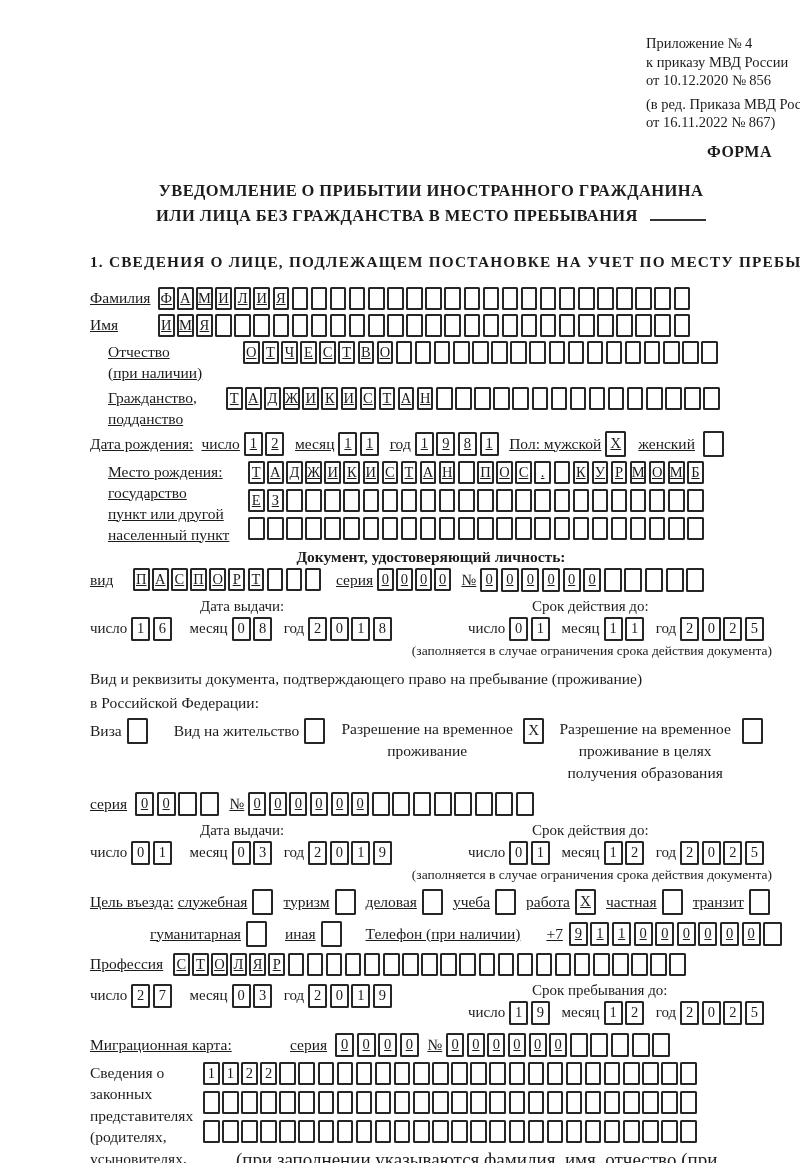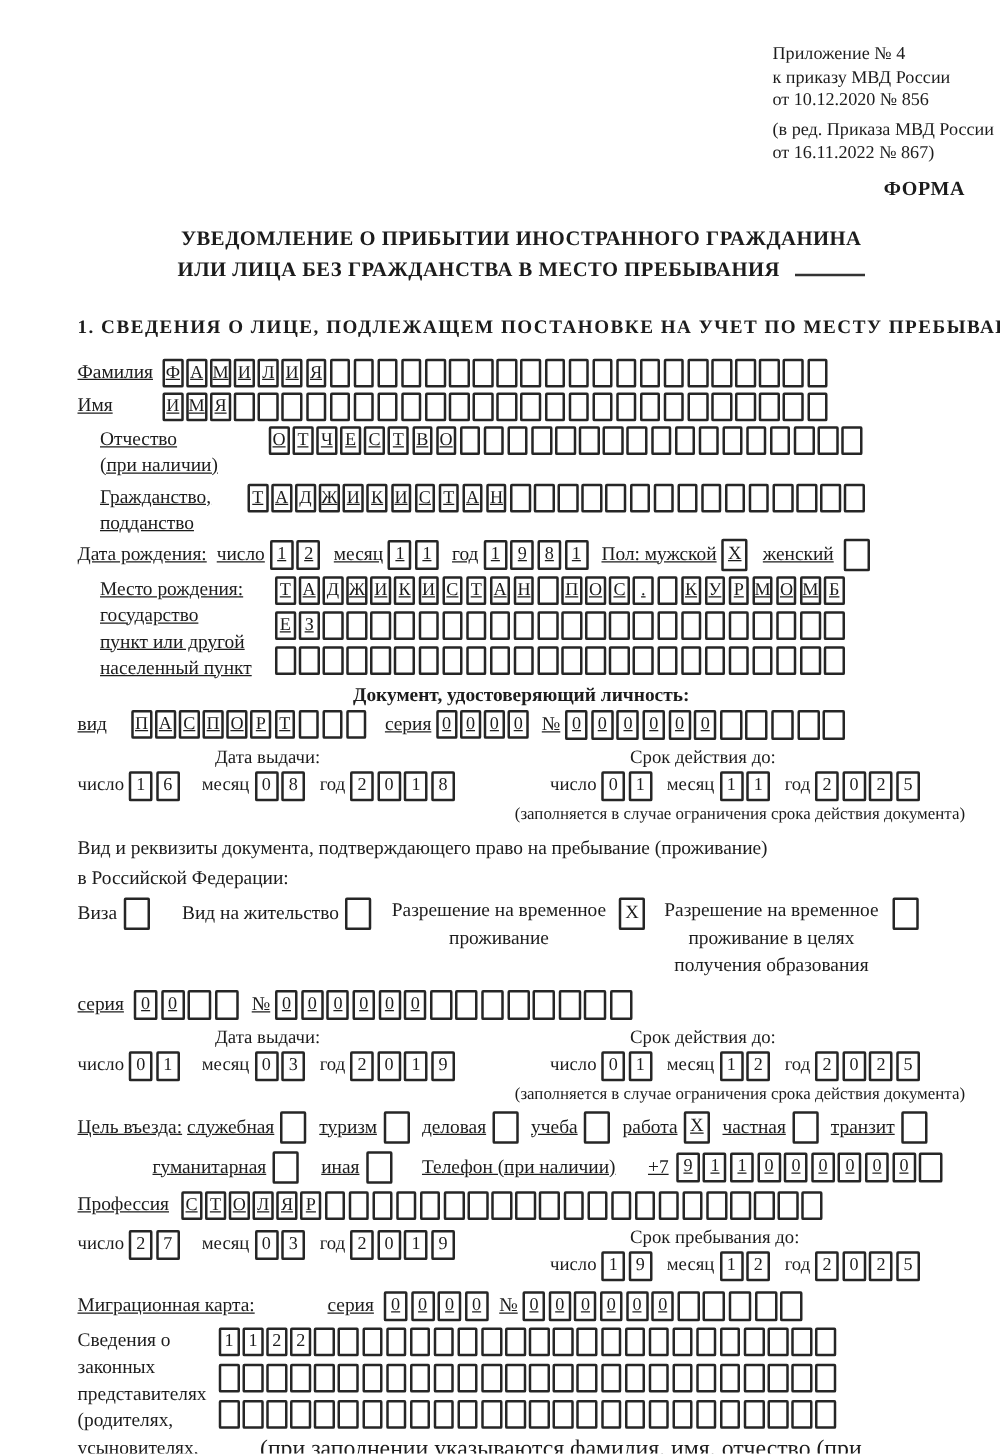--- a/index.html
+++ b/index.html
@@ -1,21 +1,21 @@
 <!DOCTYPE html>
 <html><head>
 <meta charset="utf-8">
 <style>
   * { box-sizing: border-box; margin: 0; padding: 0; }
   html, body { background: #ffffff; }
   .page {
     width: 800px; height: 1163px; background: #ffffff; overflow: hidden;
     font-family: "Liberation Serif", "DejaVu Serif", serif;
     color: #1c1c1c; position: relative;
-    padding: 34px 28px 0 62px;
+    padding: 34px 28px 0 90px;
   }
   .hdr { margin-left: 556px; font-size: 14.5px; line-height: 18.5px; white-space: nowrap; }
   .hdr .gap { height: 5px; }
   .forma { text-align: right; font-weight: bold; font-size: 16px; margin-top: 11px; letter-spacing: 0.5px; }
   .title { text-align: center; font-weight: bold; font-size: 16.5px; margin-top: 17px; line-height: 25px; letter-spacing: 0.4px; }
   .uline { display: inline-block; width: 56px; border-bottom: 2.5px solid #333; margin-left: 12px; vertical-align: baseline; }
   .sec1 { font-weight: bold; font-size: 15.3px; margin-top: 25px; letter-spacing: 1.2px; white-space: nowrap; }
 
   .frow { display: flex; align-items: center; margin-top: 4px; text-decoration: underline; }
   .frow.top { align-items: flex-start; }

